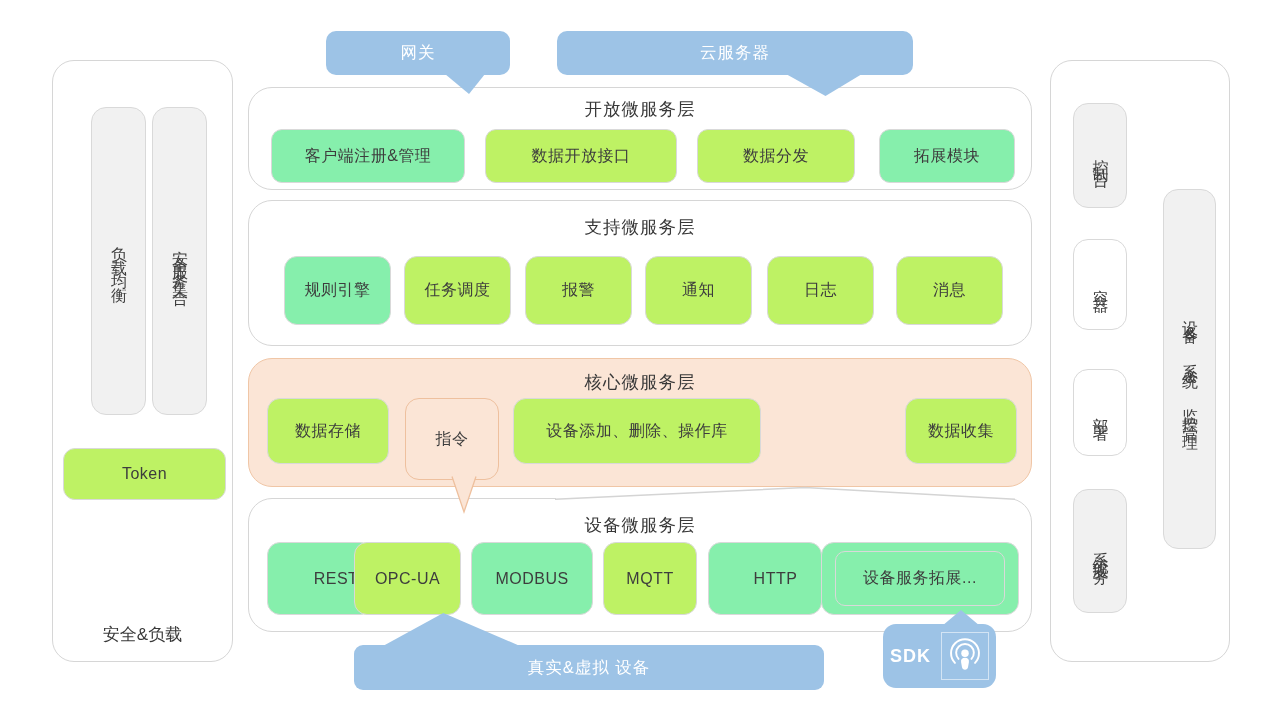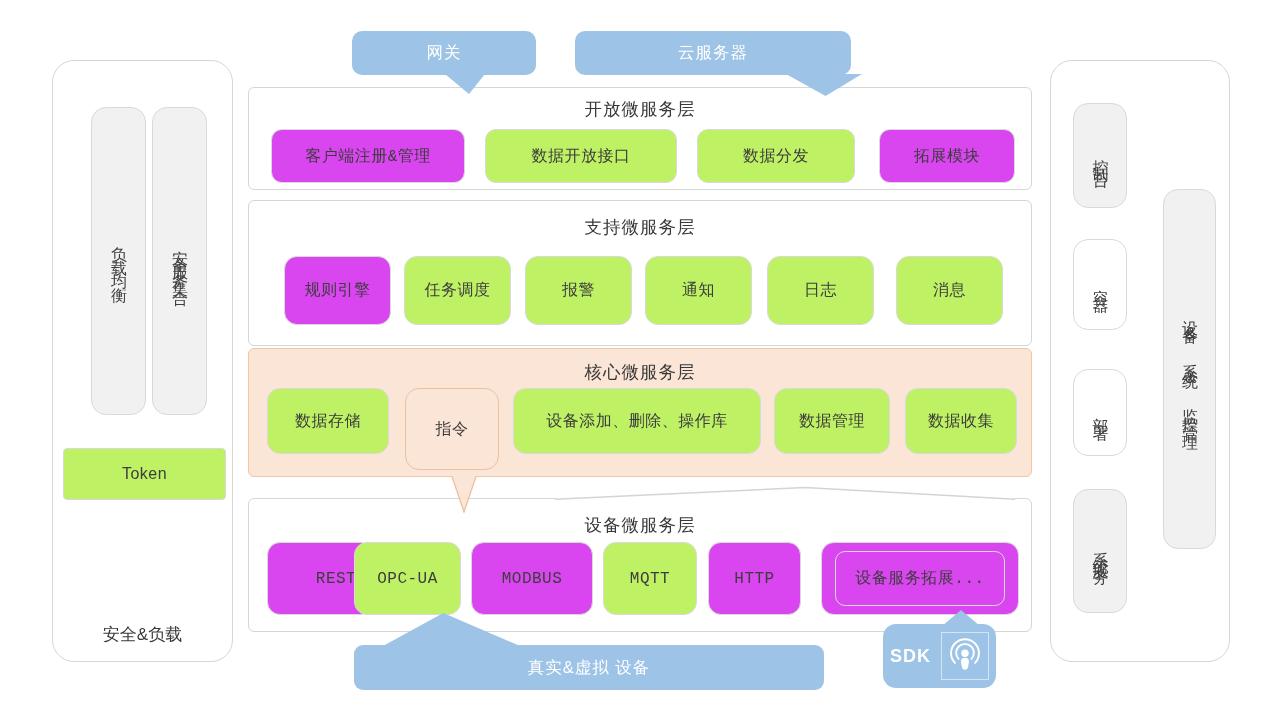--- a/index.html
+++ b/index.html
@@ -3,27 +3,27 @@
 <meta charset="utf-8">
 <style>
   html,body{margin:0;padding:0;background:#fff;}
   body{font-family:"Liberation Sans","DejaVu Sans",sans-serif;color:#3d3d3d;}
   #canvas{position:relative;width:1280px;height:720px;background:#fff;overflow:hidden;}
 
   .abs{position:absolute;box-sizing:border-box;}
 
   
   .panel{border:1.4px solid #d6d6d6;border-radius:22px;background:#fff;}
-  .layer{border:1.4px solid #d6d6d6;border-radius:6px;background:#fff;left:248px;width:784px;font-family:Liberation Mono, monospace;}
+  .layer{border:1.4px solid #d6d6d6;border-radius:24px;background:#fff;left:248px;width:784px;}
   .layer.core{background:#FBE5D6;border-color:#f0c6a6;}
   .layer-title{position:absolute;left:0;right:0;text-align:center;font-size:17.5px;color:#383838;letter-spacing:1px;}
 
   
   .box{position:absolute;display:flex;align-items:center;justify-content:center;
-       border:1.4px solid #d9d9d9;border-radius:11px;background:#d946ef;
+       border:1.4px solid #d9d9d9;border-radius:11px;background:#86efac;
        font-size:16px;color:#3d3d3d;letter-spacing:.5px;white-space:nowrap;}
   .box.gray{background:#bef264;}
   .box.peach{background:#FBE5D6;border-color:#eec09e;border-radius:14px;}
 
   
   .vbox{position:absolute;display:flex;align-items:center;justify-content:center;
         border:1.4px solid #d9d9d9;border-radius:15px;background:#f1f1f1;}
   .vbox.white{background:#fff;}
   .vtext{writing-mode:vertical-rl;text-orientation:upright;font-size:16px;color:#3d3d3d;}
 
@@ -51,21 +51,21 @@
 
 <div id="canvas">
 
   <div class="abs panel" style="left:52px;top:60px;width:181px;height:602px;">
     <div class="vbox" style="left:38px;top:46px;width:53px;height:306px;">
       <span class="vtext" style="letter-spacing:14px;">负载均衡</span>
     </div>
     <div class="vbox" style="left:99px;top:46px;width:53px;height:306px;">
       <span class="vtext" style="letter-spacing:8px;">安全服务集合</span>
     </div>
-    <div class="box gray" style="left:10px;top:387px;width:161px;height:50px;border-radius:4px;">Token</div>
+    <div class="box gray" style="left:10px;top:387px;width:161px;height:50px;border-radius:12px;">Token</div>
     <div class="caption" style="top:562px;">安全&amp;负载</div>
   </div>
 
   <div class="abs panel" style="left:1050px;top:60px;width:180px;height:602px;">
     <div class="vbox" style="left:22px;top:42px;width:52px;height:103px;">
       <span class="vtext" style="letter-spacing:6px;">控制台</span>
     </div>
     <div class="vbox white" style="left:22px;top:178px;width:52px;height:89px;">
       <span class="vtext" style="letter-spacing:9px;">容器</span>
     </div>
@@ -91,45 +91,44 @@
   <div class="abs layer" style="top:200px;height:146px;">
     <div class="layer-title" style="top:14px;">支持微服务层</div>
     <div class="box" style="left:35px;top:55px;width:105px;height:67px;border-radius:13px;">规则引擎</div>
     <div class="box gray" style="left:155px;top:55px;width:105px;height:67px;border-radius:13px;">任务调度</div>
     <div class="box gray" style="left:276px;top:55px;width:105px;height:67px;border-radius:13px;">报警</div>
     <div class="box gray" style="left:396px;top:55px;width:105px;height:67px;border-radius:13px;">通知</div>
     <div class="box gray" style="left:518px;top:55px;width:105px;height:67px;border-radius:13px;">日志</div>
     <div class="box gray" style="left:647px;top:55px;width:105px;height:67px;border-radius:13px;">消息</div>
   </div>
 
-  <div class="abs layer core" style="top:348px;height:129px;">
+  <div class="abs layer core" style="top:358px;height:129px;">
     <div class="layer-title" style="top:11px;">核心微服务层</div>
     <div class="box gray" style="left:18px;top:39px;width:120px;height:64px;border-radius:13px;">数据存储</div>
     <div class="box peach" style="left:156px;top:39px;width:92px;height:80px;">指令</div>
     <div class="box gray" style="left:264px;top:39px;width:246px;height:64px;border-radius:13px;">设备添加、删除、操作库</div>
-    <div class="box gray" style="left:525px;top:39px;width:114px;height:64px;border-radius:13px;">数据管理</div>
     <div class="box gray" style="left:656px;top:39px;width:110px;height:64px;border-radius:13px;">数据收集</div>
   </div>
 
   <div class="abs layer" style="top:498px;height:134px;">
     <div class="layer-title" style="top:14px;">设备微服务层</div>
     <div class="box" style="left:18px;top:43px;width:72px;height:71px;border-radius:13px;padding-left:32px;">REST</div>
     <div class="box gray" style="left:105px;top:43px;width:105px;height:71px;border-radius:13px;">OPC-UA</div>
     <div class="box" style="left:222px;top:43px;width:120px;height:71px;border-radius:13px;">MODBUS</div>
     <div class="box gray" style="left:354px;top:43px;width:92px;height:71px;border-radius:13px;">MQTT</div>
-    <div class="box" style="left:459px;top:43px;width:91px;height:71px;border-radius:13px;">HTTP</div>
+    <div class="box" style="left:459px;top:43px;width:91px;height:71px;border-radius:13px;padding-left:21px;">HTTP</div>
     <div class="box" style="left:572px;top:43px;width:196px;height:71px;border-radius:13px;">
       <div class="inner-frame">设备服务拓展...</div>
     </div>
   </div>
 
-  <div class="callout" style="left:352px;top:31px;width:184px;height:44px;">网关</div>
+  <div class="callout" style="left:326px;top:31px;width:184px;height:44px;">网关</div>
   <div class="tail" style="left:445px;top:74px;width:40px;height:20px;clip-path:polygon(0 0,100% 0,60% 100%);"></div>
 
-  <div class="callout" style="left:575px;top:31px;width:276px;height:44px;">云服务器</div>
+  <div class="callout" style="left:557px;top:31px;width:356px;height:44px;">云服务器</div>
   <div class="tail" style="left:786px;top:74px;width:76px;height:22px;clip-path:polygon(0 0,100% 0,52% 100%);"></div>
 
   <div class="tail" style="left:383px;top:613px;width:137px;height:33px;clip-path:polygon(44% 0,0 100%,100% 100%);"></div>
   <div class="callout" style="left:310px;top:645px;width:470px;height:45px;border-radius:9px;margin-left:44px;">真实&amp;虚拟 设备</div>
 
   <div class="tail" style="left:942px;top:610px;width:38px;height:16px;clip-path:polygon(50% 0,0 100%,100% 100%);"></div>
   <div class="callout sdk-body" style="left:883px;top:624px;width:113px;height:64px;border-radius:13px;">
     <span style="font-size:18px;letter-spacing:1px;">SDK</span>
     <span class="icon-frame">
       <svg width="36" height="36" viewBox="0 0 24 24">

